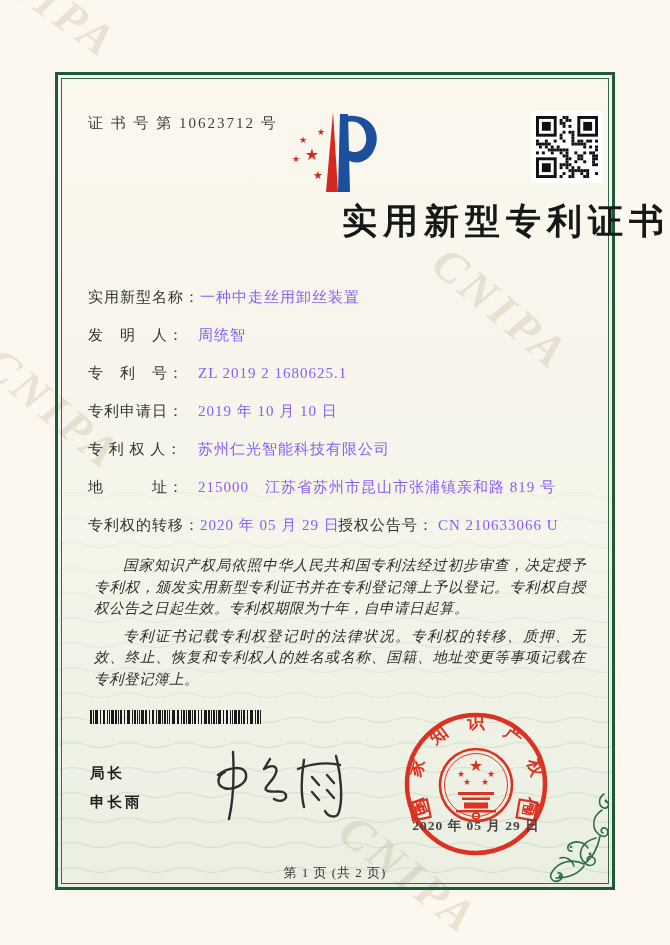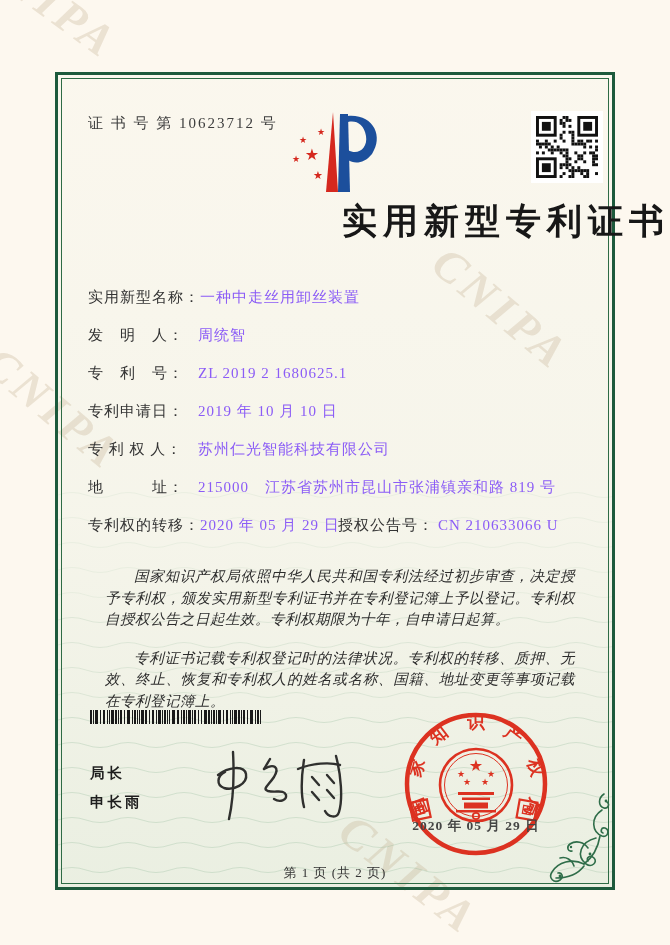--- a/index.html
+++ b/index.html
@@ -53,21 +53,21 @@
   .fields{position:absolute;left:88px;top:288px;width:510px;z-index:6;font-size:15px;}
   .field-row{position:absolute;left:0;white-space:nowrap;}
   .field-label{display:inline-block;min-width:110px;letter-spacing:1px;color:#333;}
   .field-value{letter-spacing:1px;color:#8b5cf6;}
   .pair2{position:absolute;left:250px;top:0;}
   .paragraphs{
     position:absolute;left:88px;top:549px;width:504px;z-index:6;
     font-size:14.5px;line-height:21.5px;font-style:italic;
     text-align:justify;color:#2c2c2c;letter-spacing:0.5px;
   }
-  .paragraphs p{margin:17px;text-indent:2em;}
+  .paragraphs p{margin:6px;text-indent:2em;}
   .barcode{position:absolute;left:90px;top:710px;z-index:6;line-height:0;}
   .director-title{
     position:absolute;left:90px;top:764px;z-index:6;
     font-family:"Liberation Sans","DejaVu Sans",sans-serif;
     font-size:14.5px;letter-spacing:3px;color:#1e1e1e;font-weight:600;
   }
   .director-name{
     position:absolute;left:90px;top:793px;z-index:6;
     font-family:Liberation Sans, sans-serif;
     font-size:14.5px;letter-spacing:3px;color:#1e1e1e;font-weight:600;

